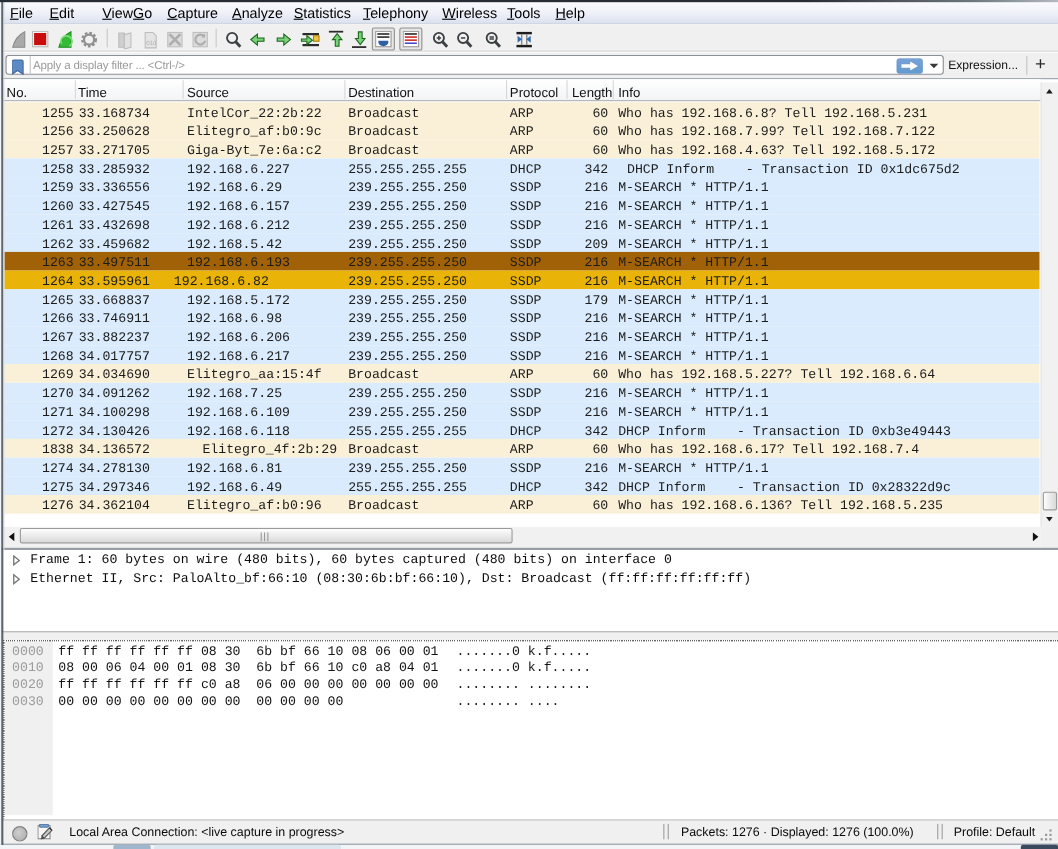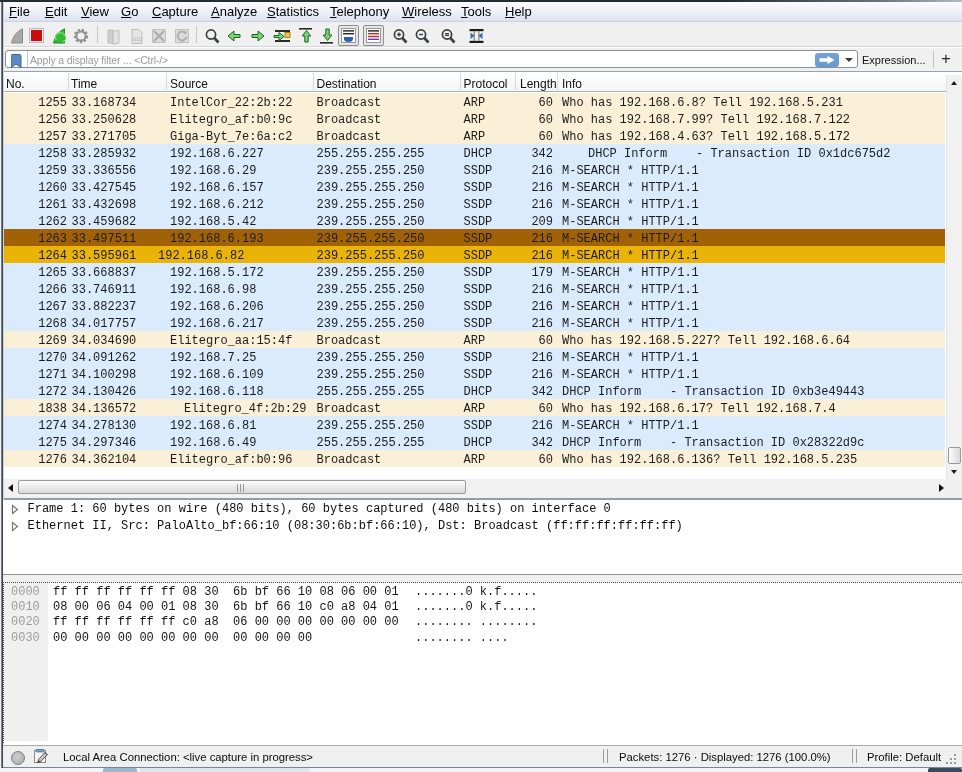--- a/index.html
+++ b/index.html
@@ -88,21 +88,21 @@
 #bl1{left:1px;top:0;width:1px;height:768px;background:#767d85}
 #bl2{left:2px;top:0;width:1px;height:768px;background:#3e464e}
 #bl3{left:3px;top:0;width:1px;height:500px;background:#cfd4d9}
 #bt{left:0;top:0;width:962px;height:2px;
  background:linear-gradient(90deg,#272d34 0%,#272d34 76%,#6e767e 92%,#b3bac1 100%)}
 </style></head><body>
 <div id="win">
     <div id="menubar" class="a">
       <span class="mi" style="left:9px"><u>F</u>ile</span>
       <span class="mi" style="left:45px"><u>E</u>dit</span>
-      <span class="mi" style="left:81px"><u>V</u>iew</span>
+      <span class="mi" style="left:93px"><u>V</u>iew</span>
       <span class="mi" style="left:121px"><u>G</u>o</span>
       <span class="mi" style="left:152px"><u>C</u>apture</span>
       <span class="mi" style="left:211px"><u>A</u>nalyze</span>
       <span class="mi" style="left:267px"><u>S</u>tatistics</span>
       <span class="mi" style="left:330px"><u>T</u>elephony</span>
       <span class="mi" style="left:402px"><u>W</u>ireless</span>
       <span class="mi" style="left:461px"><u>T</u>ools</span>
       <span class="mi" style="left:505px"><u>H</u>elp</span>
     </div>
     <div id="toolbar" class="a">
@@ -233,21 +233,21 @@
       <div class="hs" style="left:162.5px"></div>
       <div class="hs" style="left:309.5px"></div>
       <div class="hs" style="left:456.5px"></div>
       <div class="hs" style="left:512px"></div>
       <div class="hs" style="left:553.5px"></div>
     </div>
     <div id="rows" class="a">
       <div class="row" style="top:0px;background:#faf0d7"><span class="cno">1255</span><span style="left:67.5px">33.168734</span><span style="left:166px">IntelCor_22:2b:22</span><span style="left:312.5px">Broadcast</span><span style="left:459.5px">ARP</span><span class="clen">60</span><span style="left:558px">Who has 192.168.6.8? Tell 192.168.5.231</span></div>
       <div class="row" style="top:17px;background:#faf0d7"><span class="cno">1256</span><span style="left:67.5px">33.250628</span><span style="left:166px">Elitegro_af:b0:9c</span><span style="left:312.5px">Broadcast</span><span style="left:459.5px">ARP</span><span class="clen">60</span><span style="left:558px">Who has 192.168.7.99? Tell 192.168.7.122</span></div>
       <div class="row" style="top:34px;background:#faf0d7"><span class="cno">1257</span><span style="left:67.5px">33.271705</span><span style="left:166px">Giga-Byt_7e:6a:c2</span><span style="left:312.5px">Broadcast</span><span style="left:459.5px">ARP</span><span class="clen">60</span><span style="left:558px">Who has 192.168.4.63? Tell 192.168.5.172</span></div>
-      <div class="row" style="top:51px;background:#d9ebfc"><span class="cno">1258</span><span style="left:67.5px">33.285932</span><span style="left:166px">192.168.6.227</span><span style="left:312.5px">255.255.255.255</span><span style="left:459.5px">DHCP</span><span class="clen">342</span><span style="left:584px">DHCP Inform    - Transaction ID 0x1dc675d2</span></div>
+      <div class="row" style="top:51px;background:#d9ebfc"><span class="cno">1258</span><span style="left:67.5px">33.285932</span><span style="left:166px">192.168.6.227</span><span style="left:312.5px">255.255.255.255</span><span style="left:459.5px">DHCP</span><span class="clen">342</span><span style="left:566px">DHCP Inform    - Transaction ID 0x1dc675d2</span></div>
       <div class="row" style="top:68px;background:#d9ebfc"><span class="cno">1259</span><span style="left:67.5px">33.336556</span><span style="left:166px">192.168.6.29</span><span style="left:312.5px">239.255.255.250</span><span style="left:459.5px">SSDP</span><span class="clen">216</span><span style="left:558px">M-SEARCH * HTTP/1.1</span></div>
       <div class="row" style="top:85px;background:#d9ebfc"><span class="cno">1260</span><span style="left:67.5px">33.427545</span><span style="left:166px">192.168.6.157</span><span style="left:312.5px">239.255.255.250</span><span style="left:459.5px">SSDP</span><span class="clen">216</span><span style="left:558px">M-SEARCH * HTTP/1.1</span></div>
       <div class="row" style="top:102px;background:#d9ebfc"><span class="cno">1261</span><span style="left:67.5px">33.432698</span><span style="left:166px">192.168.6.212</span><span style="left:312.5px">239.255.255.250</span><span style="left:459.5px">SSDP</span><span class="clen">216</span><span style="left:558px">M-SEARCH * HTTP/1.1</span></div>
       <div class="row" style="top:119px;background:#d9ebfc"><span class="cno">1262</span><span style="left:67.5px">33.459682</span><span style="left:166px">192.168.5.42</span><span style="left:312.5px">239.255.255.250</span><span style="left:459.5px">SSDP</span><span class="clen">209</span><span style="left:558px">M-SEARCH * HTTP/1.1</span></div>
       <div class="row" style="top:136px;background:#a16207"><span class="cno">1263</span><span style="left:67.5px">33.497511</span><span style="left:166px">192.168.6.193</span><span style="left:312.5px">239.255.255.250</span><span style="left:459.5px">SSDP</span><span class="clen">216</span><span style="left:558px">M-SEARCH * HTTP/1.1</span></div>
       <div class="row" style="top:153px;background:#eab308"><span class="cno">1264</span><span style="left:67.5px">33.595961</span><span style="left:154px">192.168.6.82</span><span style="left:312.5px">239.255.255.250</span><span style="left:459.5px">SSDP</span><span class="clen">216</span><span style="left:558px">M-SEARCH * HTTP/1.1</span></div>
       <div class="row" style="top:170px;background:#d9ebfc"><span class="cno">1265</span><span style="left:67.5px">33.668837</span><span style="left:166px">192.168.5.172</span><span style="left:312.5px">239.255.255.250</span><span style="left:459.5px">SSDP</span><span class="clen">179</span><span style="left:558px">M-SEARCH * HTTP/1.1</span></div>
       <div class="row" style="top:187px;background:#d9ebfc"><span class="cno">1266</span><span style="left:67.5px">33.746911</span><span style="left:166px">192.168.6.98</span><span style="left:312.5px">239.255.255.250</span><span style="left:459.5px">SSDP</span><span class="clen">216</span><span style="left:558px">M-SEARCH * HTTP/1.1</span></div>
       <div class="row" style="top:204px;background:#d9ebfc"><span class="cno">1267</span><span style="left:67.5px">33.882237</span><span style="left:166px">192.168.6.206</span><span style="left:312.5px">239.255.255.250</span><span style="left:459.5px">SSDP</span><span class="clen">216</span><span style="left:558px">M-SEARCH * HTTP/1.1</span></div>
       <div class="row" style="top:221px;background:#d9ebfc"><span class="cno">1268</span><span style="left:67.5px">34.017757</span><span style="left:166px">192.168.6.217</span><span style="left:312.5px">239.255.255.250</span><span style="left:459.5px">SSDP</span><span class="clen">216</span><span style="left:558px">M-SEARCH * HTTP/1.1</span></div>

